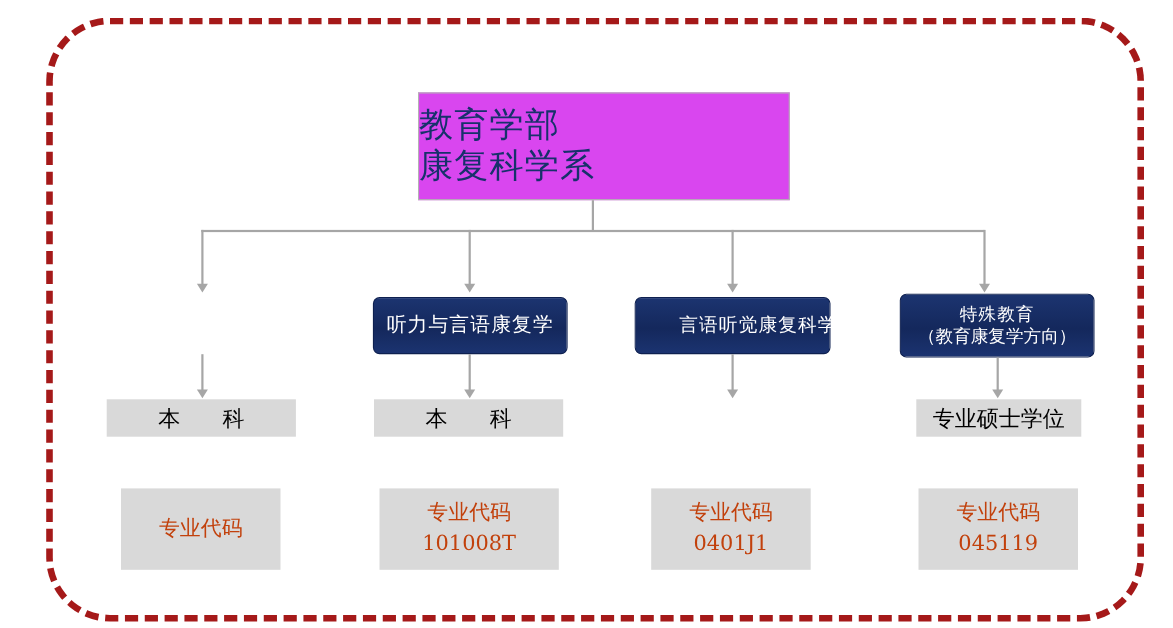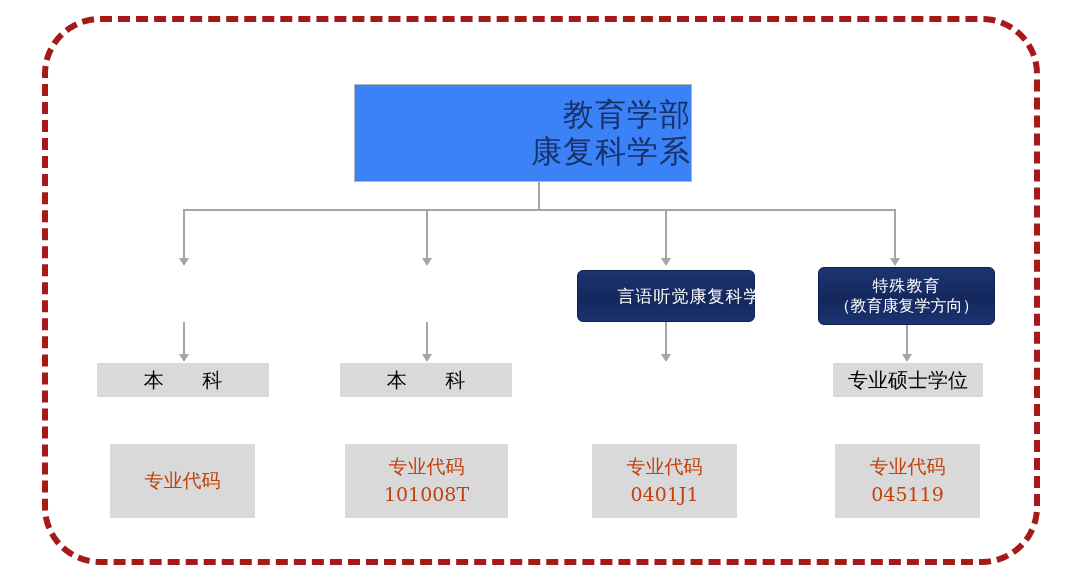--- a/index.html
+++ b/index.html
@@ -19,28 +19,28 @@
     position:absolute;
     left:42px; top:16px;
     width:998px; height:549px;
     box-sizing:border-box;
     border:6px dashed #A51919;
     border-radius:58px;
   }
   
   .root-node{
     position:absolute;
-    left:354px; top:84px;
+    left:380px; top:84px;
     width:338px; height:98px;
     box-sizing:border-box;
-    background:#3b82f6;
+    background:#d946ef;
     border:1px solid #B3B3B3;
     display:flex;
     flex-direction:column;
-    align-items:flex-end;
+    align-items:flex-start;
     justify-content:center;
     line-height:1.18;
   }
   .root-node .line{
     color:#17316B;
     font-family:"DejaVu Serif","Liberation Serif",serif;
     font-size:31px;
     letter-spacing:1px;
     white-space:nowrap;
   }
@@ -126,20 +126,23 @@
   <div class="conn conn-v" style="left:426px; top:209px; height:50px;"></div>
   <div class="arrow-head" style="left:422px; top:258px;"></div>
 
   <div class="conn conn-v" style="left:665px; top:209px; height:50px;"></div>
   <div class="arrow-head" style="left:661px; top:258px;"></div>
 
   <div class="conn conn-v" style="left:894px; top:209px; height:50px;"></div>
   <div class="arrow-head" style="left:890px; top:258px;"></div>
 
 
+  <div class="prog-box" style="left:339px; top:270px; width:177px; height:52px;">
+    <div class="t2">听力与言语康复学</div>
+  </div>
 
   <div class="prog-box" style="left:577px; top:270px; width:178px; height:52px;padding-left:47px;">
     <div class="t3">言语听觉康复科学</div>
   </div>
 
   <div class="prog-box" style="left:818px; top:267px; width:177px; height:58px;">
     <div class="t4a">特殊教育</div>
     <div class="t4b">（教育康复学方向）</div>
   </div>
 

